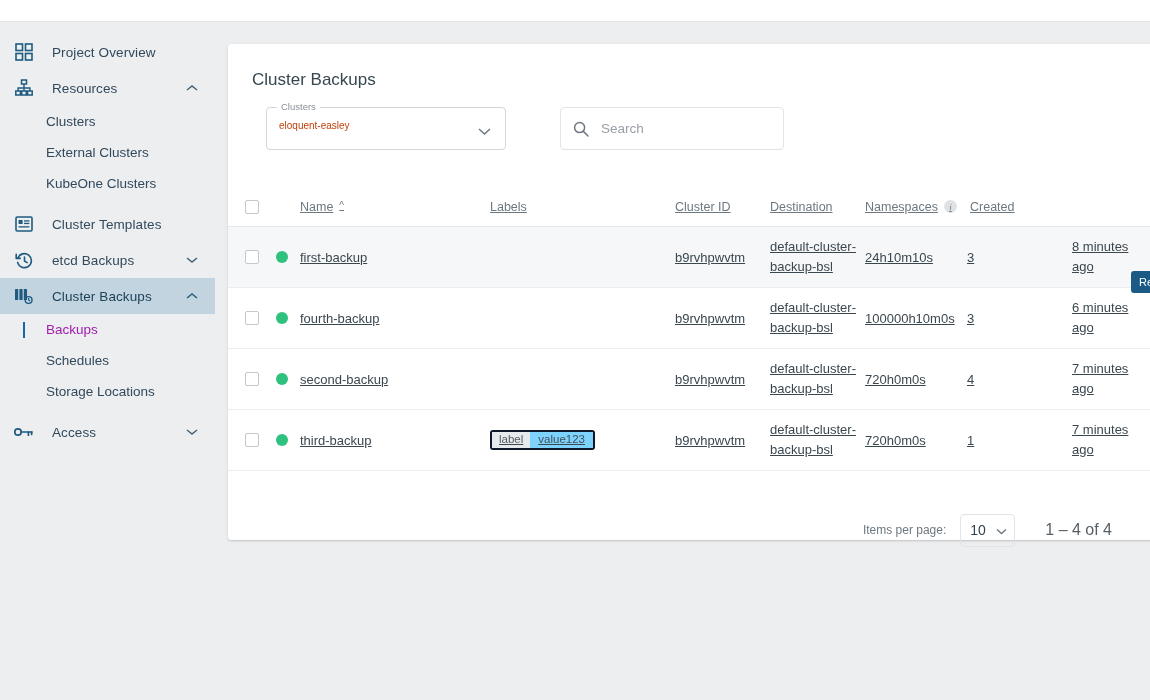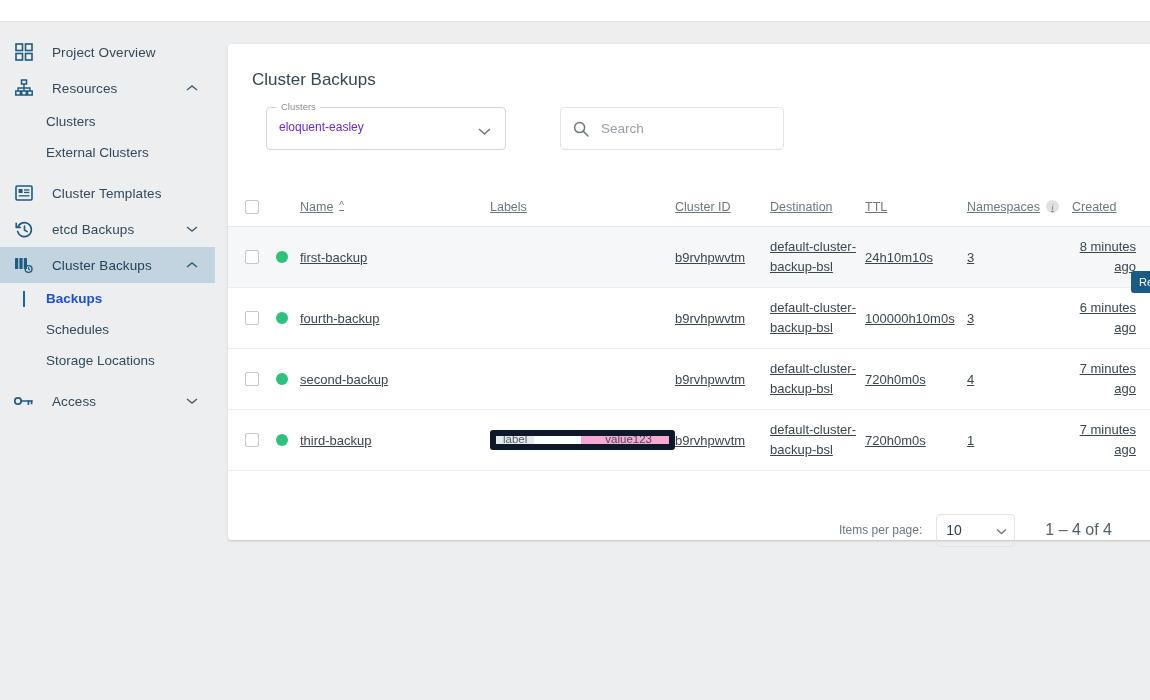--- a/index.html
+++ b/index.html
@@ -61,21 +61,21 @@
 
   .sub-item {
     position: relative;
     display: flex; align-items: center;
     height: 31px;
     padding-left: 46px;
     cursor: pointer;
     font-size: 13.5px;
     color: #31495c;
   }
-  .sub-item.current { color: #1d4ed8; font-weight: bold; }
+  .sub-item.current { color: #a21caf; }
   .sub-item .tick {
     position: absolute;
     left: 23px; top: 8px;
     width: 2px; height: 16px;
     background: #1866a8;
   }
   .nav-gap { height: 7px; }
 
   
   .card {
@@ -103,21 +103,21 @@
     border-radius: 4px;
     background: #fff;
   }
   .select-field .flabel {
     position: absolute; top: -7px; left: 10px;
     background: #fff; padding: 0 4px;
     font-size: 9.5px; color: #8a9099;
   }
   .select-field .fval {
     position: absolute; left: 12px; top: 12px;
-    font-size: 12px; color: #6d28d9;
+    font-size: 10px; color: #c2410c;
   }
   .select-field .fchev {
     position: absolute; right: 14px; top: 14px;
   }
 
   .search-field {
     position: absolute; left: 294px; top: 0;
     width: 224px; height: 43px;
     border: 1px solid #e1e3e6;
     border-radius: 4px;
@@ -151,53 +151,53 @@
     color: #6d7880; font-size: 12.5px; align-items: flex-start; padding-top: 6px;
   }
   .c-check { width: 36px; justify-content: center; flex: 0 0 36px; padding-left: 12px; }
   .c-status{ width: 36px; justify-content: center; flex: 0 0 36px; }
   .c-name  { width: 190px; flex: 0 0 190px; }
   .c-labels{ width: 185px; flex: 0 0 185px; }
   .c-cid   { width: 95px;  flex: 0 0 95px; }
   .c-dest  { width: 95px;  flex: 0 0 95px; align-items: center; }
   .c-ttl   { width: 102px; flex: 0 0 102px; }
   .c-ns    { width: 105px; flex: 0 0 105px; }
-  .c-created { width: 64px; flex: 0 0 64px; text-align: right; }
+  .c-created { width: 64px; flex: 0 0 64px; }
 
   .chk {
     width: 14px; height: 14px;
     border: 1.4px solid #c3c8cd;
     border-radius: 2px;
     background: #fff;
     cursor: pointer;
   }
   .dot {
     width: 12px; height: 12px;
     border-radius: 50%;
     background: #2ec27e;
   }
   .wrap { word-break: break-word; line-height: 20px; }
   .sortarrow { margin-left: 6px; font-size: 10px; color: #6d7880; }
 
   .chip {
     display: inline-flex;
-    border: 6px solid #0f172a;
+    border: 2px solid #0f172a;
     border-radius: 3px;
     overflow: hidden;
     font-size: 11.5px;
     line-height: 1;
     height: 20px;
   }
   .chip .k {
     background: #e7eaec; color: #525c64;
     padding: 4px 7px; display: flex; align-items: center;
   }
   .chip .v {
-    background: #f9a8d4; color: #41505a;
-    padding: 4px 24px; display: flex; align-items: center; margin-left: 47px;
+    background: #7dd3fc; color: #41505a;
+    padding: 4px 8px; display: flex; align-items: center;
   }
   .info-i {
     display: inline-flex; align-items: center; justify-content: center;
     width: 13px; height: 13px; border-radius: 50%;
     background: #dfe2e5; color: #6d7880;
     font-size: 9px; font-style: italic; margin-left: 6px;
     font-family: "Liberation Serif", serif;
   }
 
   
@@ -218,21 +218,21 @@
     position: absolute;
     top: 460px; right: 0; left: 0;
     height: 52px;
     display: flex; align-items: center; justify-content: flex-end;
     padding-right: 8px;
     gap: 0;
     font-size: 12px; color: #6d7880;
   }
   .pg-label { margin-right: 14px; }
   .pg-select {
-    width: 79px; height: 33px;
+    width: 55px; height: 33px;
     border: 1px solid #e1e3e6; border-radius: 4px;
     display: flex; align-items: center; justify-content: space-between;
     padding: 0 7px 0 9px;
     font-size: 14px; color: #33414d;
     cursor: pointer;
   }
   .pg-range { margin: 0 34px 0 30px; font-size: 16px; color: #555f66; }
   .pg-first { width: 34px; display: flex; align-items: center; justify-content: center; cursor: pointer; }
 </style>
 </head>
@@ -271,20 +271,23 @@
         </svg>
     </span>
   </div>
 
   <div class="sub-item">
     <span>Clusters</span>
   </div>
   <div class="sub-item">
     <span>External Clusters</span>
   </div>
+  <div class="sub-item">
+    <span>KubeOne Clusters</span>
+  </div>
 
   <div class="nav-gap"></div>
 
   <div class="nav-item">
     <span class="ico">
       <svg width="18" height="18" viewBox="0 0 18 18">
         <rect x="1" y="2" width="16" height="14" rx="1.2" fill="none" stroke="#1f5a80" stroke-width="1.6"></rect>
         <rect x="3.6" y="5" width="4" height="4" fill="#1f5a80"></rect>
         <rect x="9" y="5.3" width="5.4" height="1.3" fill="#1f5a80"></rect>
         <rect x="9" y="7.8" width="5.4" height="1.3" fill="#1f5a80"></rect>
@@ -399,23 +402,20 @@
       </div>
       <div class="c c-labels">
         <span>Labels</span>
       </div>
       <div class="c c-cid">
         <span>Cluster ID</span>
       </div>
       <div class="c c-dest">
         <span>Destination</span>
       </div>
-      <div class="c c-ttl">
-        <span>TTL</span>
-      </div>
       <div class="c c-ns">
         <span>Namespaces</span>
         <span class="info-i">i</span>
       </div>
       <div class="c c-created">
         <span>Created</span>
       </div>
     </div>
 
     <div class="row hovered">

